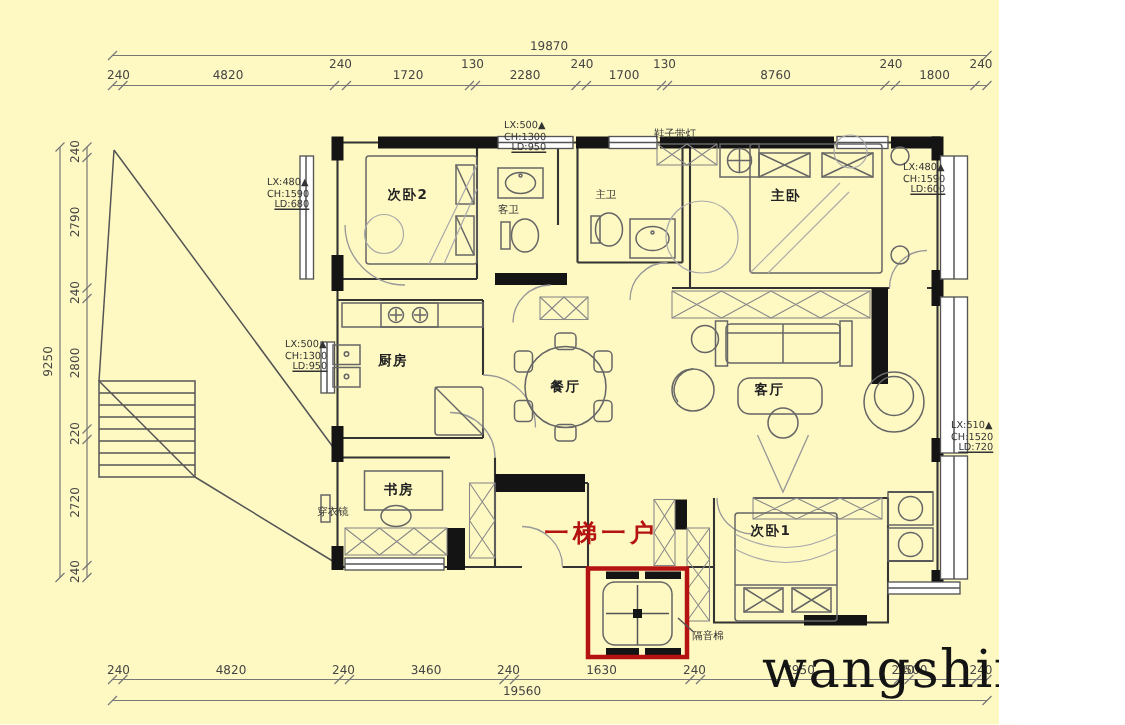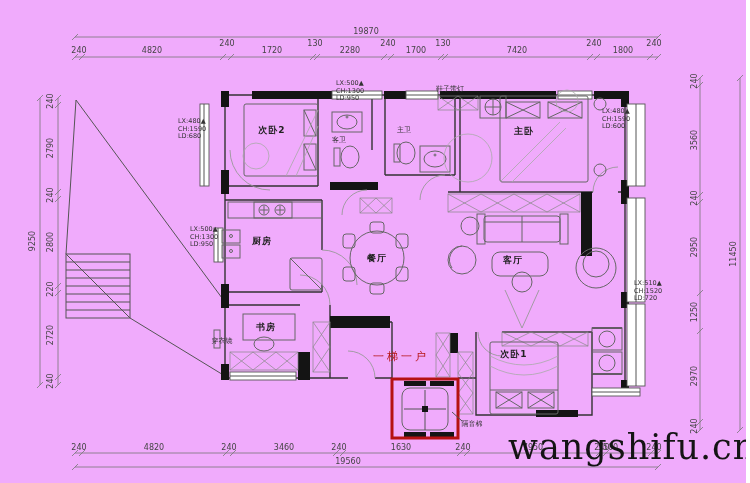--- a/index.html
+++ b/index.html
@@ -1,37 +1,37 @@
 <!DOCTYPE html>
 <html><head>
 <meta charset="utf-8">
 <style>
   html,body{margin:0;padding:0;background:#fff;}
-  .canvas{position:relative;width:746px;height:483px;background:#f0abfc;overflow:hidden;
+  .canvas{position:relative;width:666px;height:483px;background:#fef9c3;overflow:hidden;
           font-family:"DejaVu Sans","Liberation Sans",sans-serif;}
   svg.plan{position:absolute;left:0;top:0;}
   
   .w {stroke:#333;stroke-width:1.4;fill:none;}
   .w2{stroke:#555;stroke-width:1;fill:none;}
   .k {fill:#141414;stroke:none;}
   .f {stroke:#666;stroke-width:1;fill:none;}
   .fl{stroke:#aaa;stroke-width:0.8;fill:none;}
   .dr{stroke:#999;stroke-width:0.9;fill:none;}
   .dl{stroke:#777;stroke-width:0.8;fill:none;}
   .hx{stroke:#888;stroke-width:0.7;fill:none;}
   .wn{fill:#ffffff;stroke:#555;stroke-width:0.9;}
   .rd{stroke:#b51212;stroke-width:3;fill:none;}
   
   .d  {position:absolute;font-size:8px;color:#444;transform:translate(-50%,-50%);white-space:nowrap;}
   .dv {position:absolute;font-size:8px;color:#444;transform:translate(-50%,-50%) rotate(-90deg);white-space:nowrap;}
   .rl {position:absolute;font-size:9px;font-weight:600;color:#222;letter-spacing:1px;transform:translate(-50%,-50%);white-space:nowrap;}
   .sm {position:absolute;font-size:7px;color:#333;transform:translate(-50%,-50%);white-space:nowrap;text-align:center;}
   .ann{position:absolute;font-size:6.5px;line-height:7.5px;color:#333;white-space:nowrap;}
-  .ann .u{}
-  .red-label{position:absolute;font-size:11px;font-weight:normal;color:#b51212;letter-spacing:3px;
+  .ann .u{text-decoration:underline;text-align:right;}
+  .red-label{position:absolute;font-size:16px;font-weight:bold;color:#b51212;letter-spacing:3px;
              transform:translate(-50%,-50%);white-space:nowrap;}
   .wm {position:absolute;left:508px;top:427px;font-size:35px;color:#141414;
        font-family:"DejaVu Serif","Liberation Serif",serif;letter-spacing:1px;white-space:nowrap;}
 </style>
 </head>
 <body>
 
 <div class="canvas">
 
   <svg class="plan" width="750" height="483" viewBox="0 0 750 483">
@@ -243,21 +243,21 @@
   <span class="d" style="left:366px;top:31px">19870</span>
   <span class="d" style="left:79px;top:50px">240</span>
   <span class="d" style="left:152px;top:50px">4820</span>
   <span class="d" style="left:227px;top:43px">240</span>
   <span class="d" style="left:272px;top:50px">1720</span>
   <span class="d" style="left:315px;top:43px">130</span>
   <span class="d" style="left:350px;top:50px">2280</span>
   <span class="d" style="left:388px;top:43px">240</span>
   <span class="d" style="left:416px;top:50px">1700</span>
   <span class="d" style="left:443px;top:43px">130</span>
-  <span class="d" style="left:517px;top:50px">7420</span>
+  <span class="d" style="left:517px;top:50px">8760</span>
   <span class="d" style="left:594px;top:43px">240</span>
   <span class="d" style="left:623px;top:50px">1800</span>
   <span class="d" style="left:654px;top:43px">240</span>
 
   <span class="d" style="left:348px;top:461px">19560</span>
   <span class="d" style="left:79px;top:447px">240</span>
   <span class="d" style="left:154px;top:447px">4820</span>
   <span class="d" style="left:229px;top:447px">240</span>
   <span class="d" style="left:284px;top:447px">3460</span>
   <span class="d" style="left:339px;top:447px">240</span>

